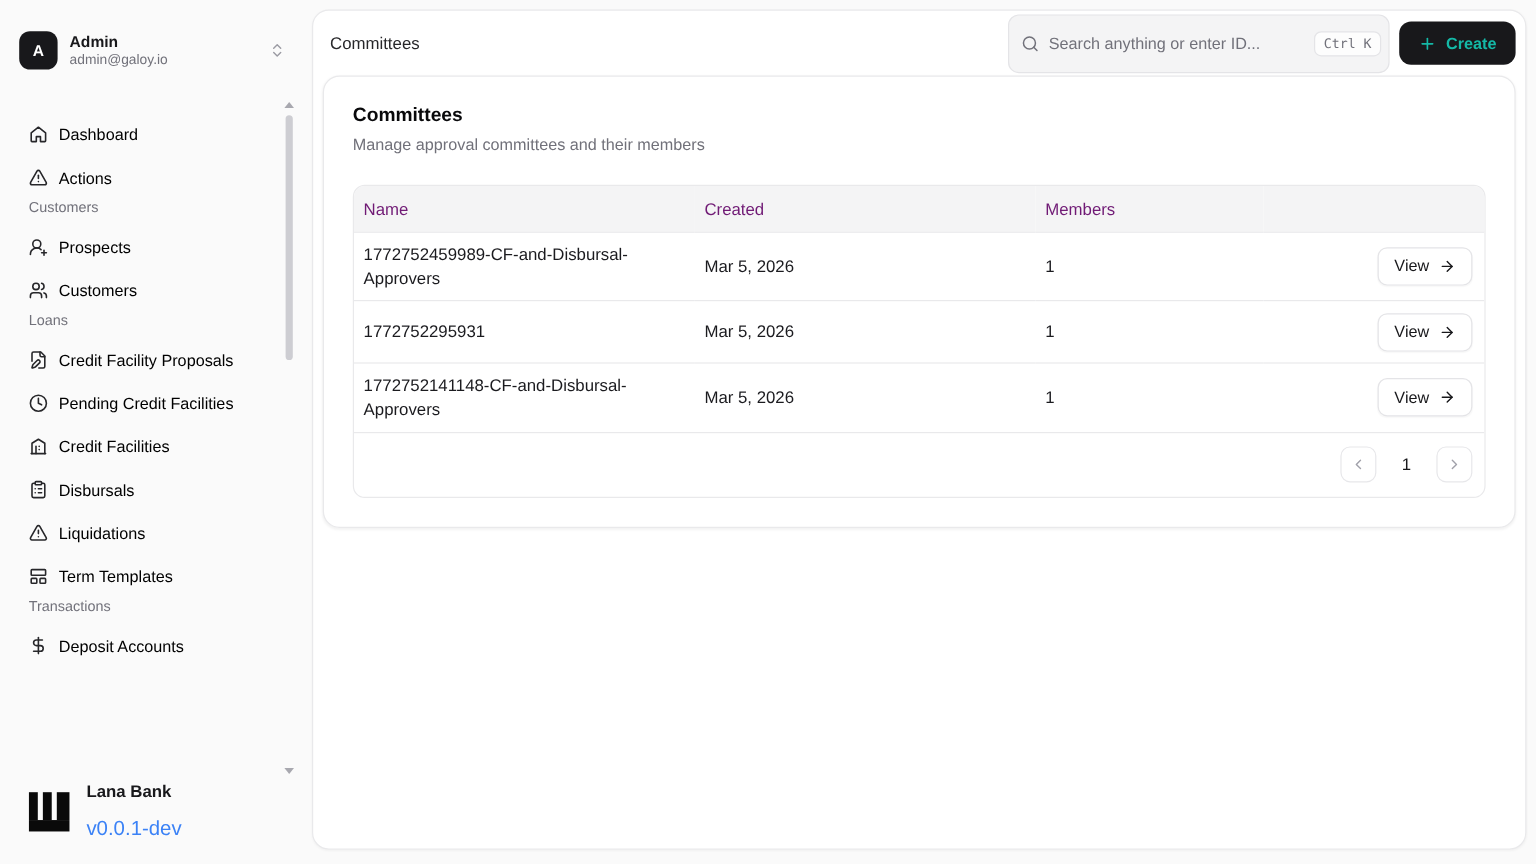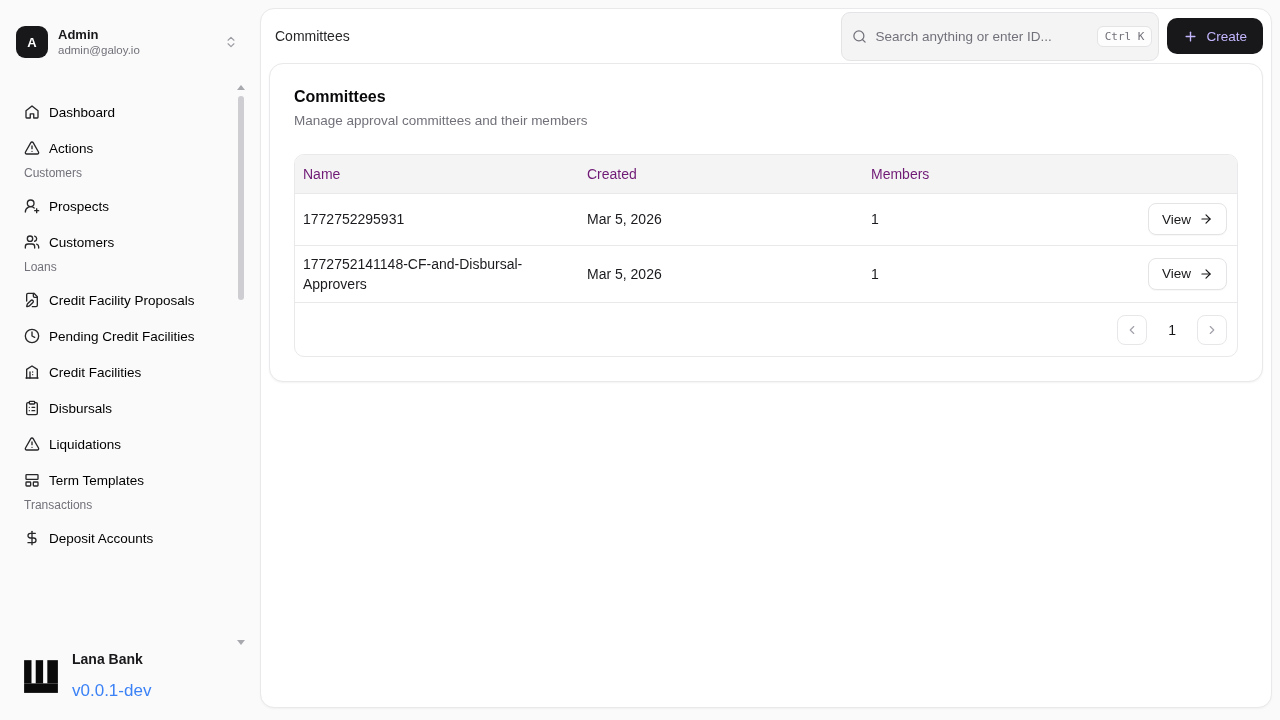--- a/index.html
+++ b/index.html
@@ -79,23 +79,23 @@
     border:none; outline:none; background:transparent; flex:1;
     font-family:"Liberation Sans", sans-serif; font-size:13.5px; color:#18181b;
   }
   .searchbox input::placeholder { color:#71717a; }
   .kbd {
     font-family:"DejaVu Sans Mono", monospace; font-size:11px; color:#71717a;
     background:#fdfdfd; border:1px solid #e4e4e7; border-radius:6px;
     padding:3px 7px; white-space:nowrap;
   }
   .create-btn {
-    height:36px; padding:0 16px; background:#18181b; color:#c4b5fd;
+    height:36px; padding:0 16px; background:#18181b; color:#14b8a6;
     border:none; border-radius:10px; font-family:"Liberation Sans", sans-serif;
-    font-size:13.5px; font-weight:400; display:flex; align-items:center; gap:8px;
+    font-size:13.5px; font-weight:700; display:flex; align-items:center; gap:8px;
     cursor:pointer;
   }
 
   .content { padding:0 8px; }
   .card {
     background:#fff; border:1px solid #e9e9eb; border-radius:14px;
     box-shadow:0 1px 2px rgba(0,0,0,.05); padding:24px;
   }
   .card-title { font-size:16px; font-weight:700; color:#09090b; }
   .card-subtitle { font-size:13.5px; color:#71717a; margin-top:7px; }
@@ -340,20 +340,36 @@
             </colgroup>
           <thead>
             <tr>
               <th>Name</th>
               <th>Created</th>
               <th>Members</th>
               <th></th>
             </tr>
           </thead>
           <tbody>
+            <tr>
+              <td>1772752459989-CF-and-Disbursal-Approvers</td>
+              <td>Mar 5, 2026</td>
+              <td>1</td>
+              <td class="action-cell">
+                <button class="view-btn">
+                  <span>View</span>
+                  <span>
+                      <svg width="14" height="14" viewBox="0 0 24 24" fill="none" stroke="currentColor" stroke-width="2" stroke-linecap="round" stroke-linejoin="round">
+                        <path d="M5 12h14"></path>
+                        <path d="m12 5 7 7-7 7"></path>
+                      </svg>
+                    </span>
+                </button>
+              </td>
+            </tr>
             <tr>
               <td>1772752295931</td>
               <td>Mar 5, 2026</td>
               <td>1</td>
               <td class="action-cell">
                 <button class="view-btn">
                   <span>View</span>
                   <span>
                       <svg width="14" height="14" viewBox="0 0 24 24" fill="none" stroke="currentColor" stroke-width="2" stroke-linecap="round" stroke-linejoin="round">
                         <path d="M5 12h14"></path>

